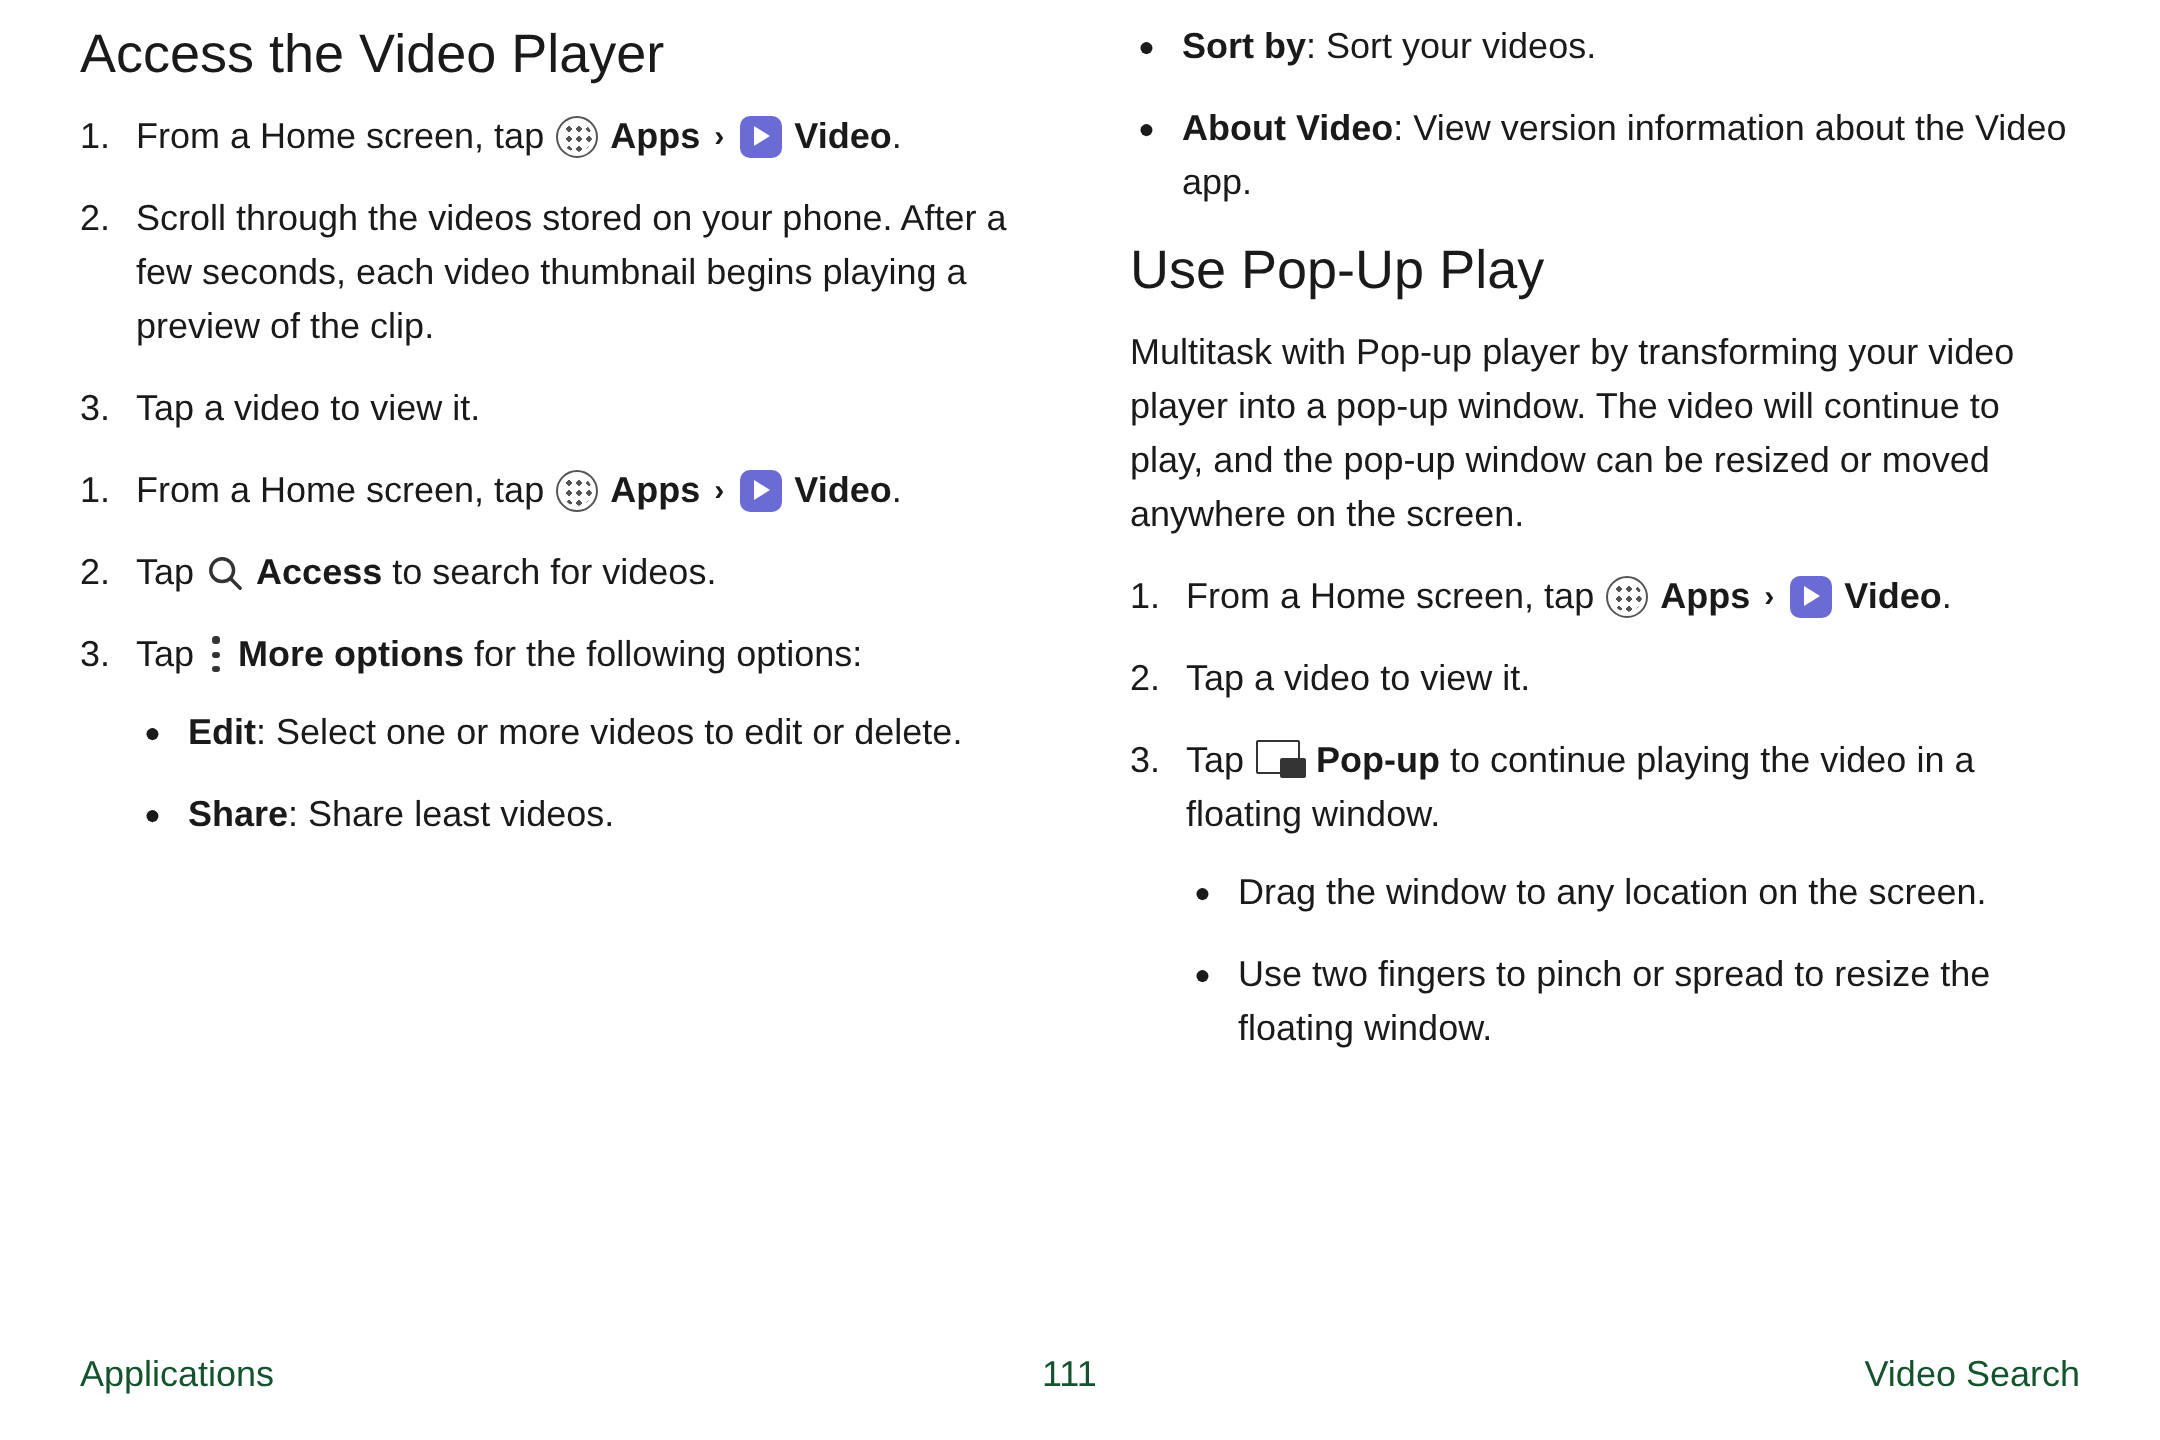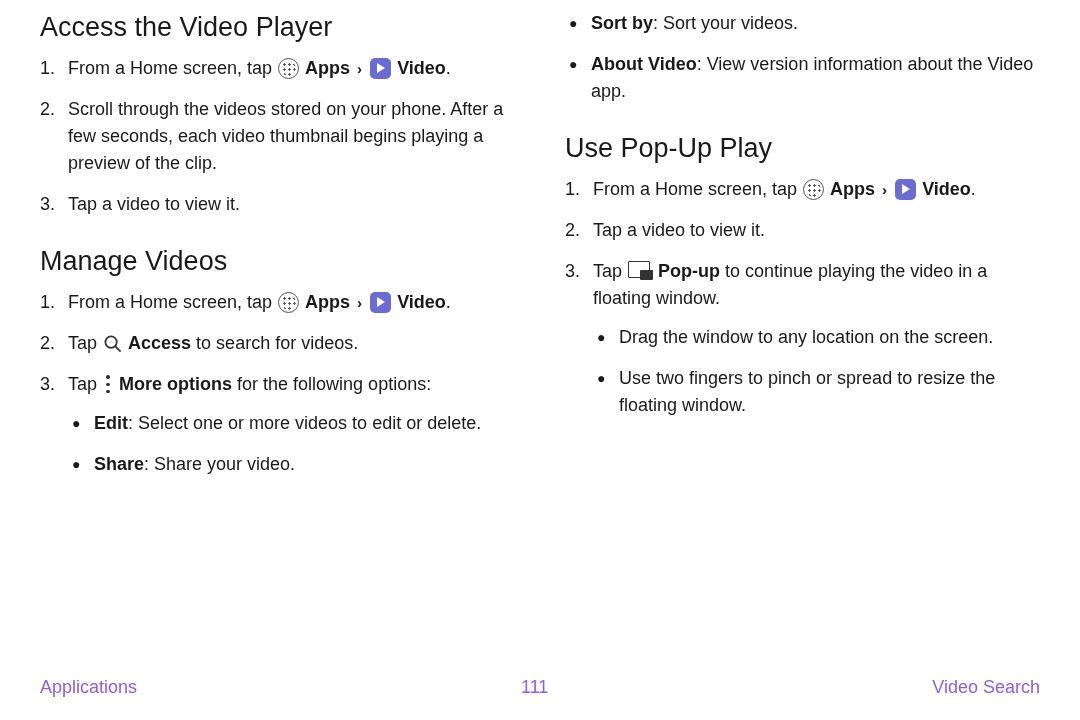--- a/index.html
+++ b/index.html
@@ -21,21 +21,21 @@
       flex: 1;
       min-width: 0;
     }
     h2 {
       font-size: 27px;
       font-weight: normal;
       margin-bottom: 12px;
       margin-top: 2px;
     }
     .col-left h2:nth-of-type(2) { margin-top: 28px; }
-    .col-right h2 { margin-top: 28px; }
+    .col-right h2 { margin-top: 15px; }
     p.intro {
       line-height: 1.5;
       margin-bottom: 14px;
     }
     ol {
       list-style: none;
       padding-left: 0;
     }
     ol > li {
       display: flex;
@@ -146,21 +146,21 @@
       border-radius: 1px;
     }
     .footer {
       position: absolute;
       bottom: 22px;
       left: 40px;
       right: 40px;
       display: flex;
       justify-content: space-between;
       font-size: 18px;
-      color: #8b5cf6;
+      color: #14532d;
     }
   </style>
 </head>
 <body>
 
 <div class="columns">
   <div class="col col-left">
 
     <h2>Access the Video Player</h2>
     <ol>
@@ -178,21 +178,20 @@
       <li>
         <span class="num">2.</span>
         <span class="body">Scroll through the videos stored on your phone. After a few seconds, each video thumbnail begins playing a preview of the clip.</span>
       </li>
       <li>
         <span class="num">3.</span>
         <span class="body">Tap a video to view it.</span>
       </li>
     </ol>
 
-    <h2>Manage Videos</h2>
     <ol>
       <li>
         <span class="num">1.</span>
         <span class="body">
           <span>From a Home screen, tap </span>
           <span class="icon icon-apps"></span>
           <b>Apps</b>
           <span class="chev">›</span>
           <span class="icon icon-video"></span>
           <b>Video</b><span>.</span>
@@ -221,41 +220,42 @@
               <span></span>
             </span>
           <b>More options</b><span> for the following options:</span>
           <ul class="bullets">
             <li>
               <span class="bullet">●</span>
               <span class="body"><b>Edit</b><span>: Select one or more videos to edit or delete.</span></span>
             </li>
             <li>
               <span class="bullet">●</span>
-              <span class="body"><b>Share</b><span>: Share your video.</span></span>
+              <span class="body"><b>Share</b><span>: Share least videos.</span></span>
             </li>
           </ul>
         </span>
       </li>
     </ol>
   </div>
 
   <div class="col col-right">
     <ul class="bullets">
       <li>
         <span class="bullet">●</span>
         <span class="body"><b>Sort by</b><span>: Sort your videos.</span></span>
       </li>
       <li>
         <span class="bullet">●</span>
         <span class="body"><b>About Video</b><span>: View version information about the Video app.</span></span>
       </li>
     </ul>
 
     <h2>Use Pop-Up Play</h2>
+    <p class="intro">Multitask with Pop-up player by transforming your video player into a pop-up window. The video will continue to play, and the pop-up window can be resized or moved anywhere on the screen.</p>
     <ol>
       <li>
         <span class="num">1.</span>
         <span class="body">
           <span>From a Home screen, tap </span>
           <span class="icon icon-apps"></span>
           <b>Apps</b>
           <span class="chev">›</span>
           <span class="icon icon-video"></span>
           <b>Video</b><span>.</span>

